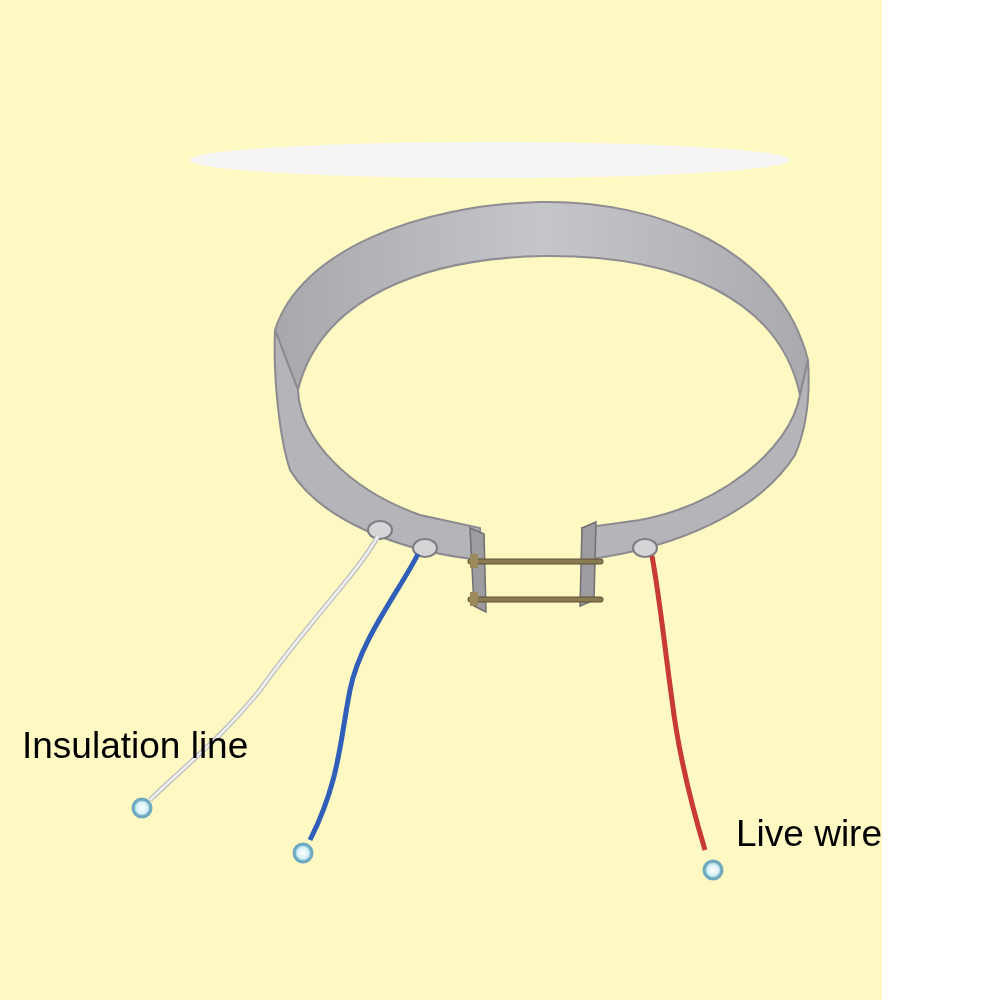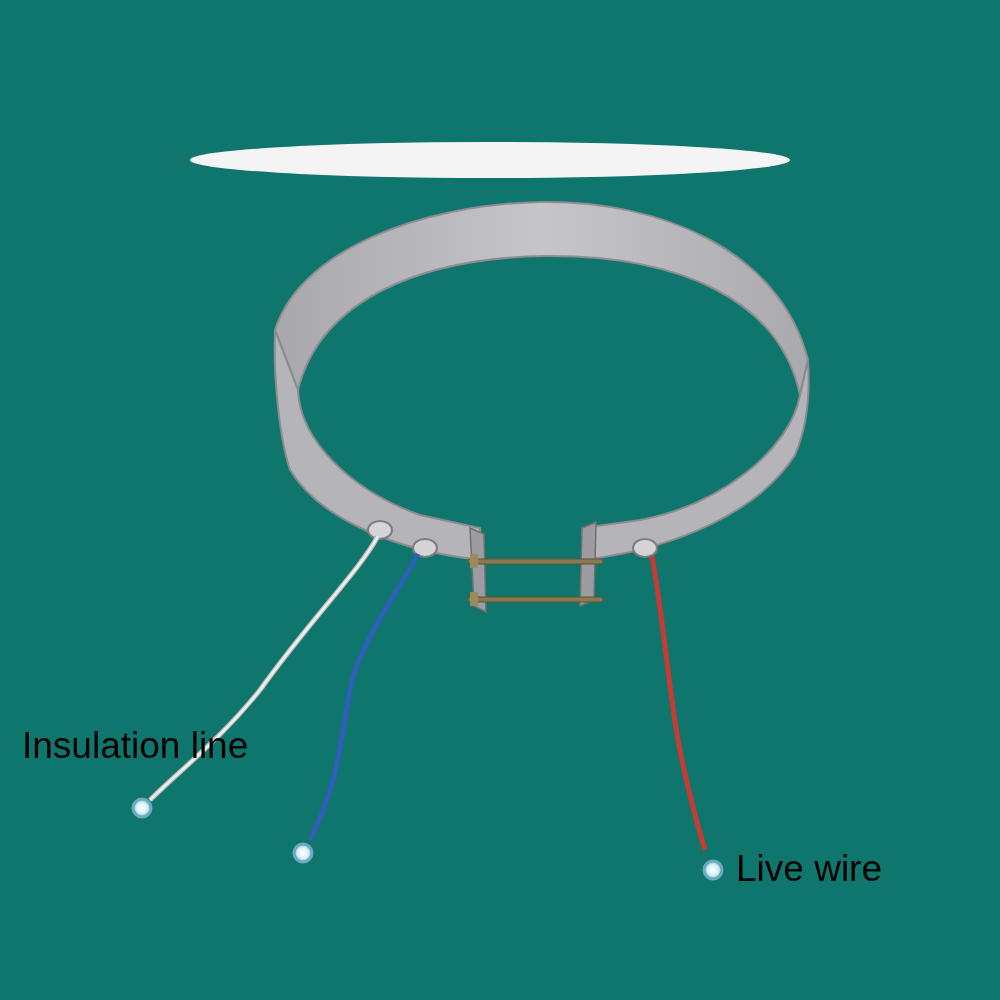--- a/index.html
+++ b/index.html
@@ -1,21 +1,21 @@
 <!DOCTYPE html>
 <html><head>
 <meta charset="utf-8">
 <style>
   html,body{margin:0;padding:0;background:#fff;}
-  #stage{position:relative;width:1000px;height:1000px;overflow:hidden;background:#0f766e;}
+  #stage{position:relative;width:882px;height:1000px;overflow:hidden;background:#fef9c3;}
   svg{position:absolute;left:0;top:0;}
   .label{position:absolute;font-family:"Liberation Sans",sans-serif;color:#000;font-size:37px;line-height:1;white-space:nowrap;}
   #lbl-ins{left:22px;top:727px;}
   #lbl-heat{left:329px;top:856px;}
-  #lbl-live{left:736px;top:850px;}
+  #lbl-live{left:736px;top:815px;}
 </style>
 </head>
 <body>
 
 <div id="stage">
   <svg width="1000" height="1000" viewBox="0 0 1000 1000">
     <defs>
       <linearGradient id="metal" x1="0" y1="0" x2="1" y2="0">
         <stop offset="0" stop-color="#a7a7ac"></stop>
         <stop offset="0.5" stop-color="#c5c5ca"></stop>

